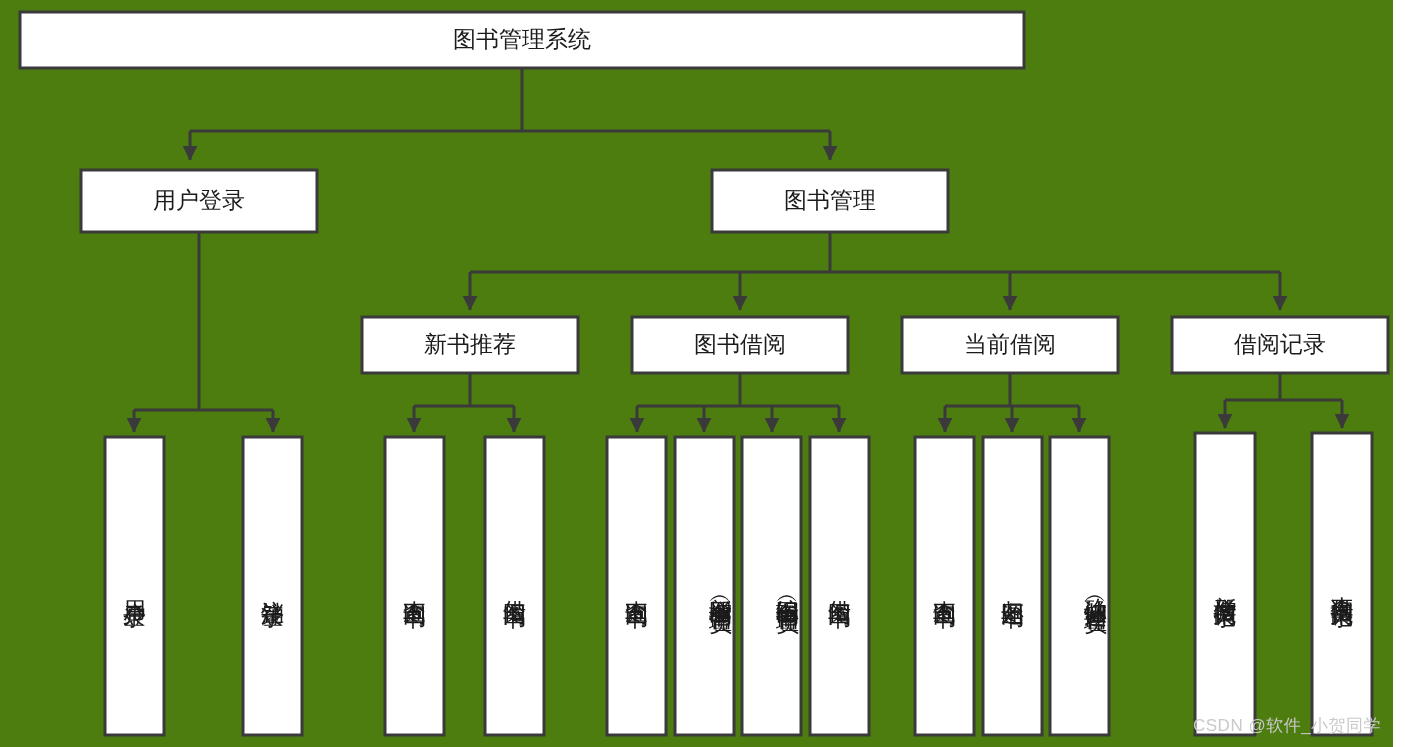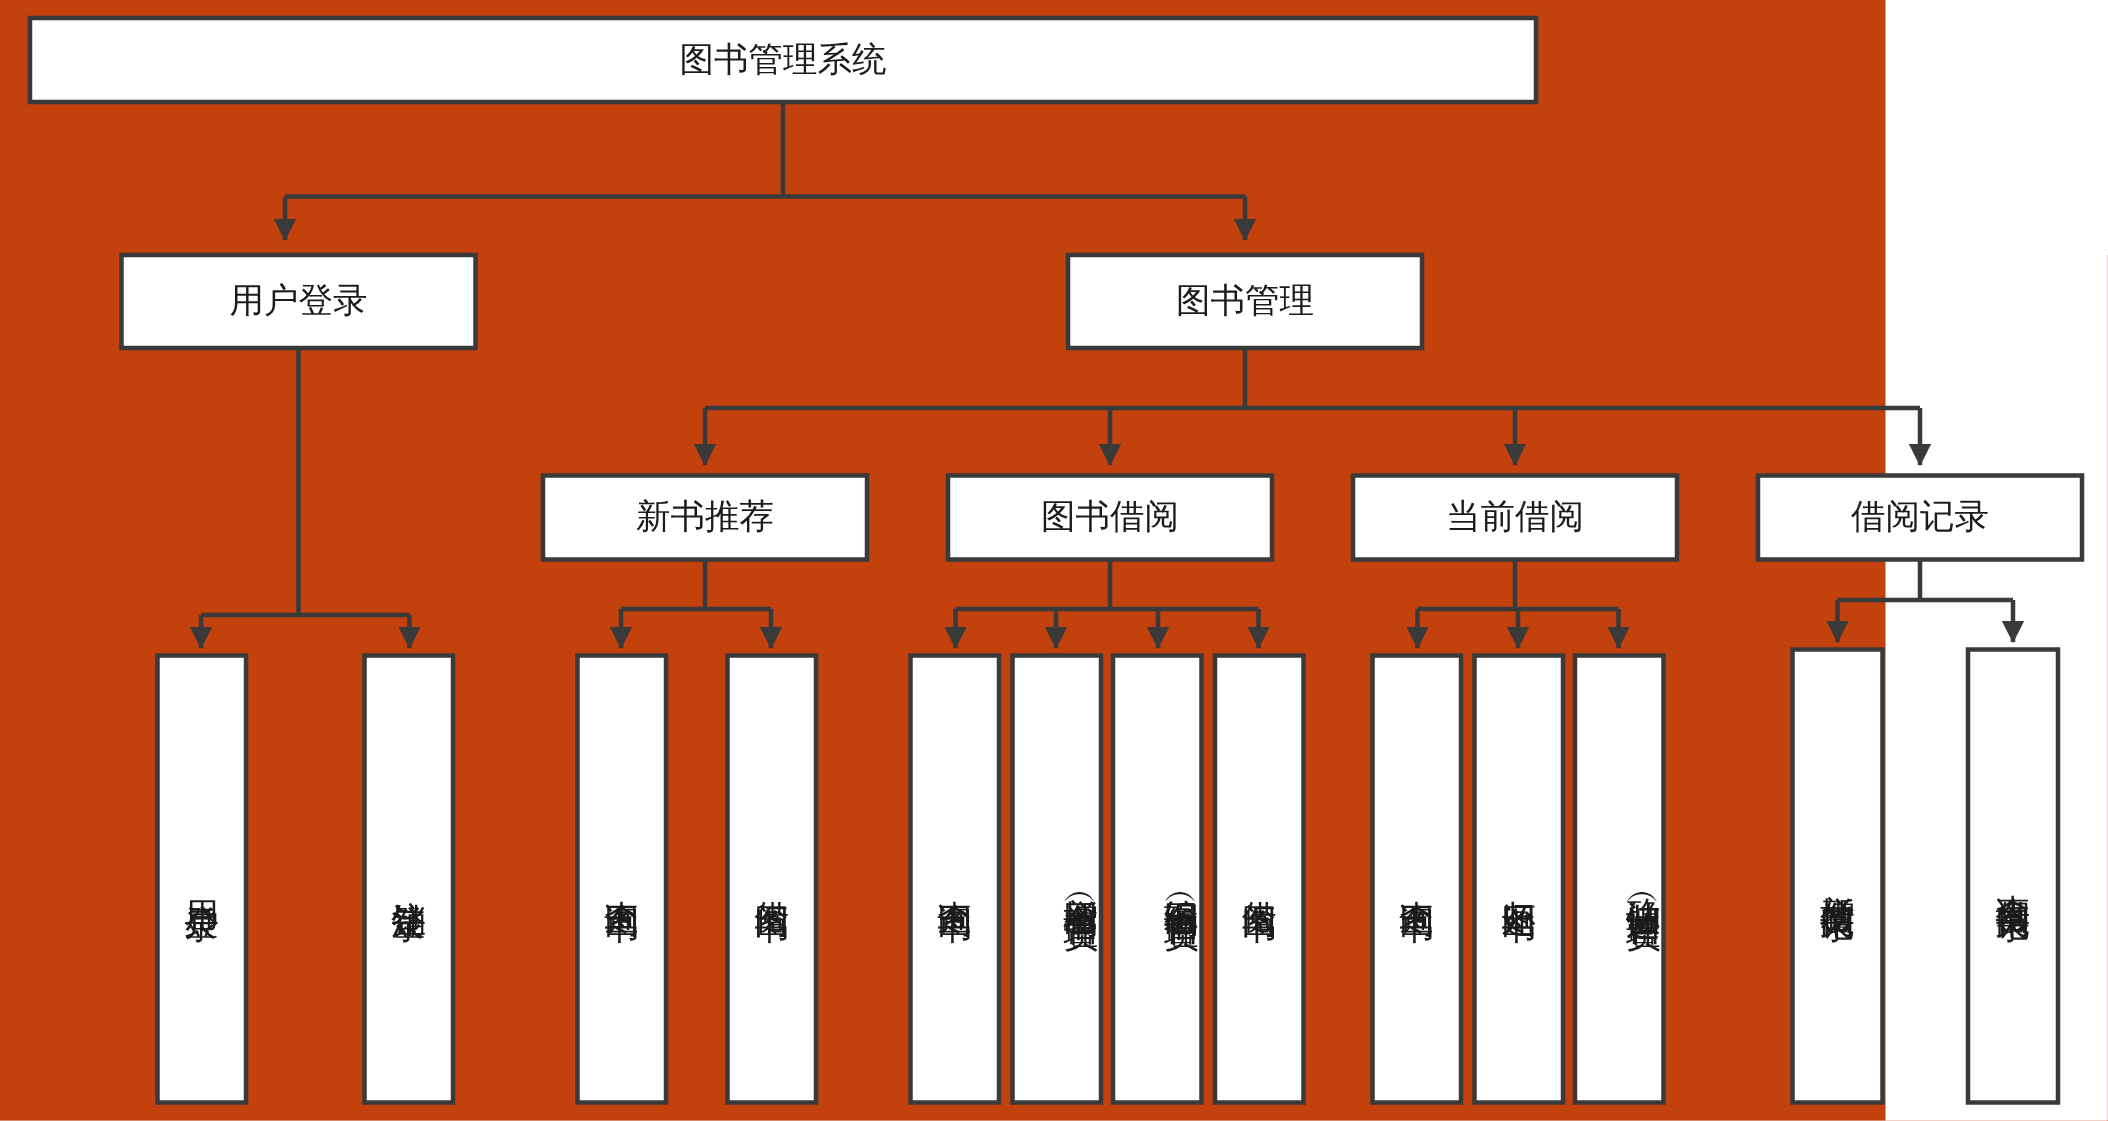--- a/index.html
+++ b/index.html
@@ -8,23 +8,23 @@
     background: #ffffff;
   }
   body {
     width: 1405px;
     height: 747px;
     overflow: hidden;
     font-family: "Liberation Sans", "DejaVu Sans", sans-serif;
   }
   #diagram-root {
     position: relative;
-    width: 1257px;
+    width: 1393px;
     height: 747px;
-    background: #c2410c;
+    background: #4d7c0f;
   }
   svg#tree-svg {
     position: absolute;
     top: 0;
     left: 0;
     width: 1405px;
     height: 747px;
     display: block;
   }
   .node-box {
@@ -192,14 +192,15 @@
   <div class="leaf-label-wrap" style="left:742px; top:443px; width:59px; height:292px;">编辑图书（管理员）</div>
   <div class="leaf-label-wrap center" style="left:810px; top:437px; width:59px; height:298px;">借阅图书</div>
 
   <div class="leaf-label-wrap center" style="left:915px; top:437px; width:59px; height:298px;">查询图书</div>
   <div class="leaf-label-wrap center" style="left:983px; top:437px; width:59px; height:298px;">归还图书</div>
   <div class="leaf-label-wrap" style="left:1050px; top:443px; width:59px; height:292px;">确认归还（管理员）</div>
 
   <div class="leaf-label-wrap center" style="left:1195px; top:433px; width:60px; height:302px;">新增借阅记录</div>
   <div class="leaf-label-wrap center" style="left:1312px; top:433px; width:60px; height:302px;">查询借阅记录</div>
 
+  <div id="watermark">CSDN @软件_小贺同学</div>
 
 </div>
 
 </body></html>

